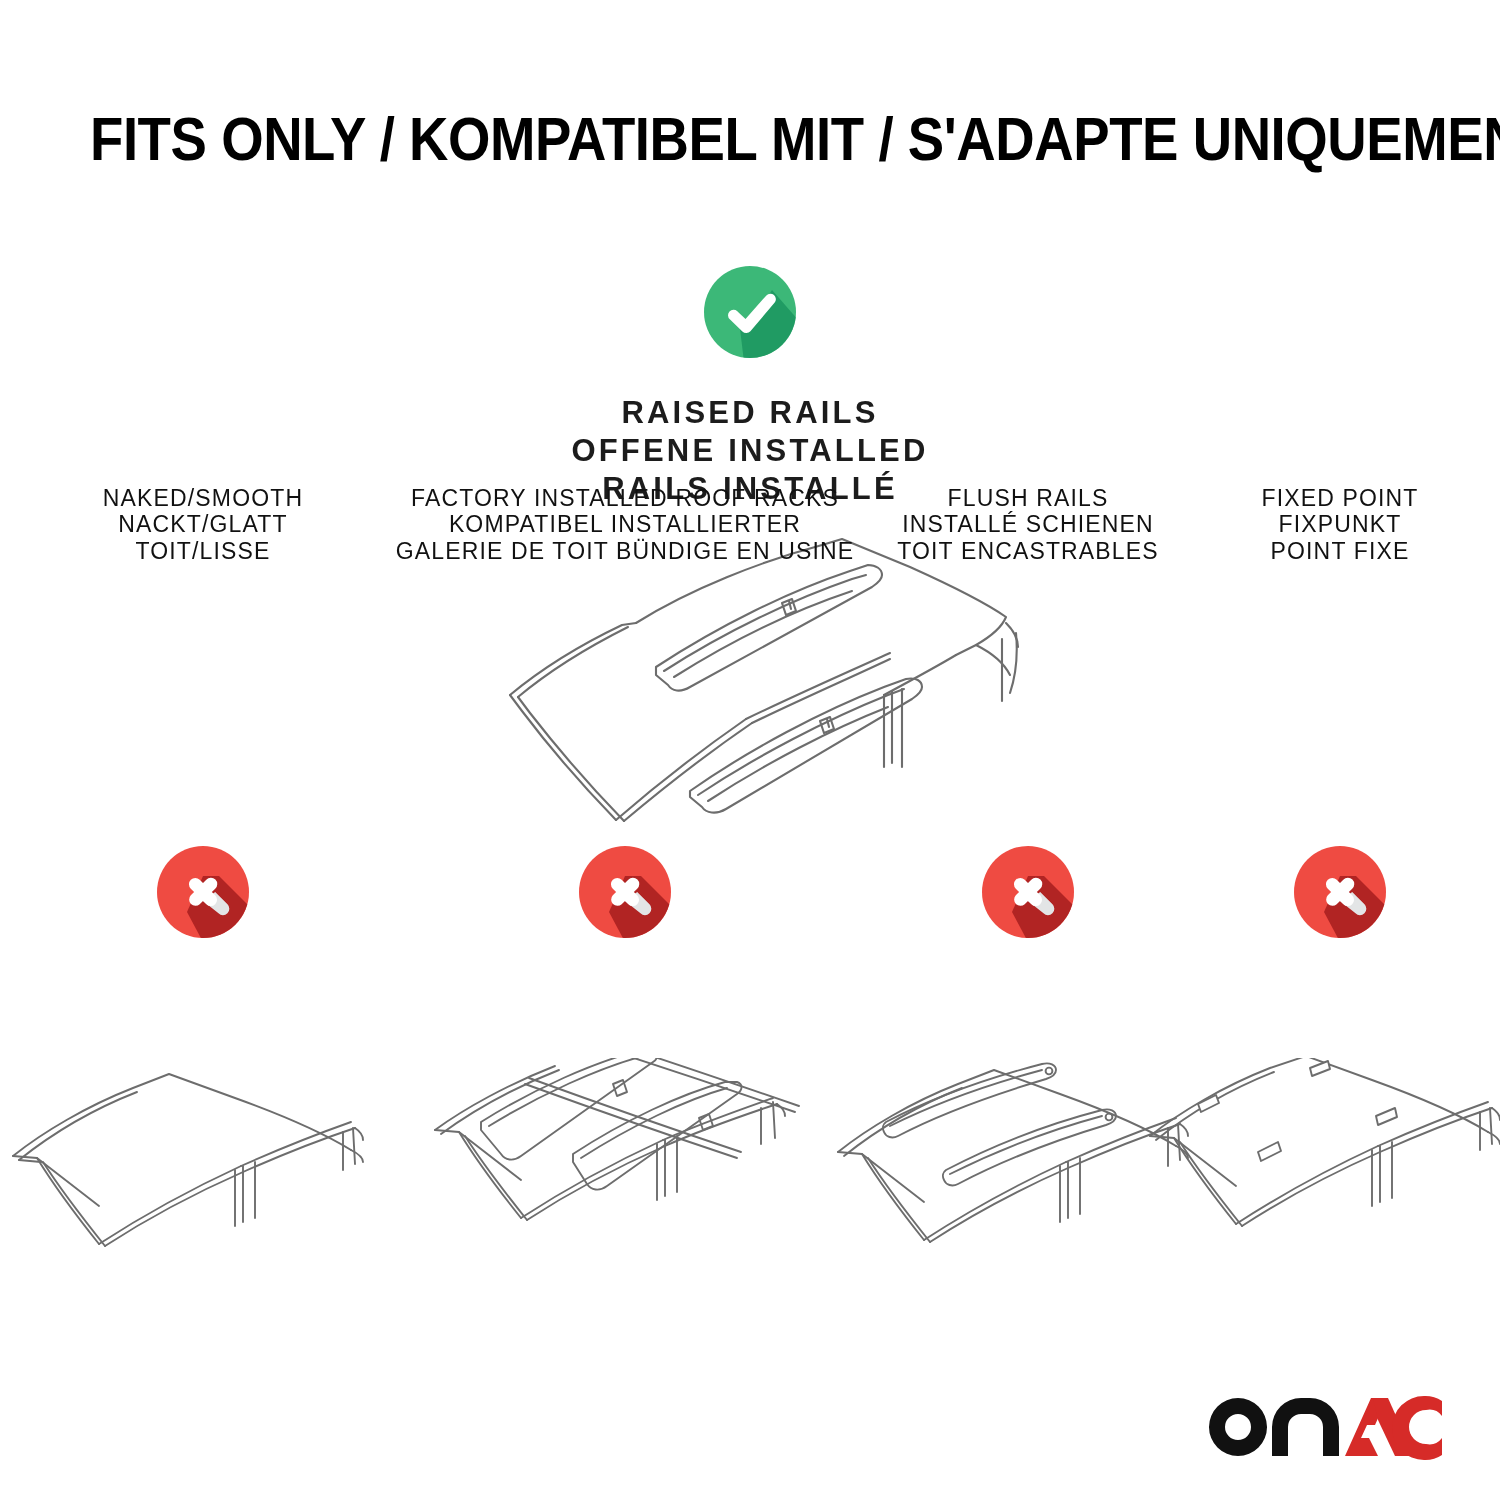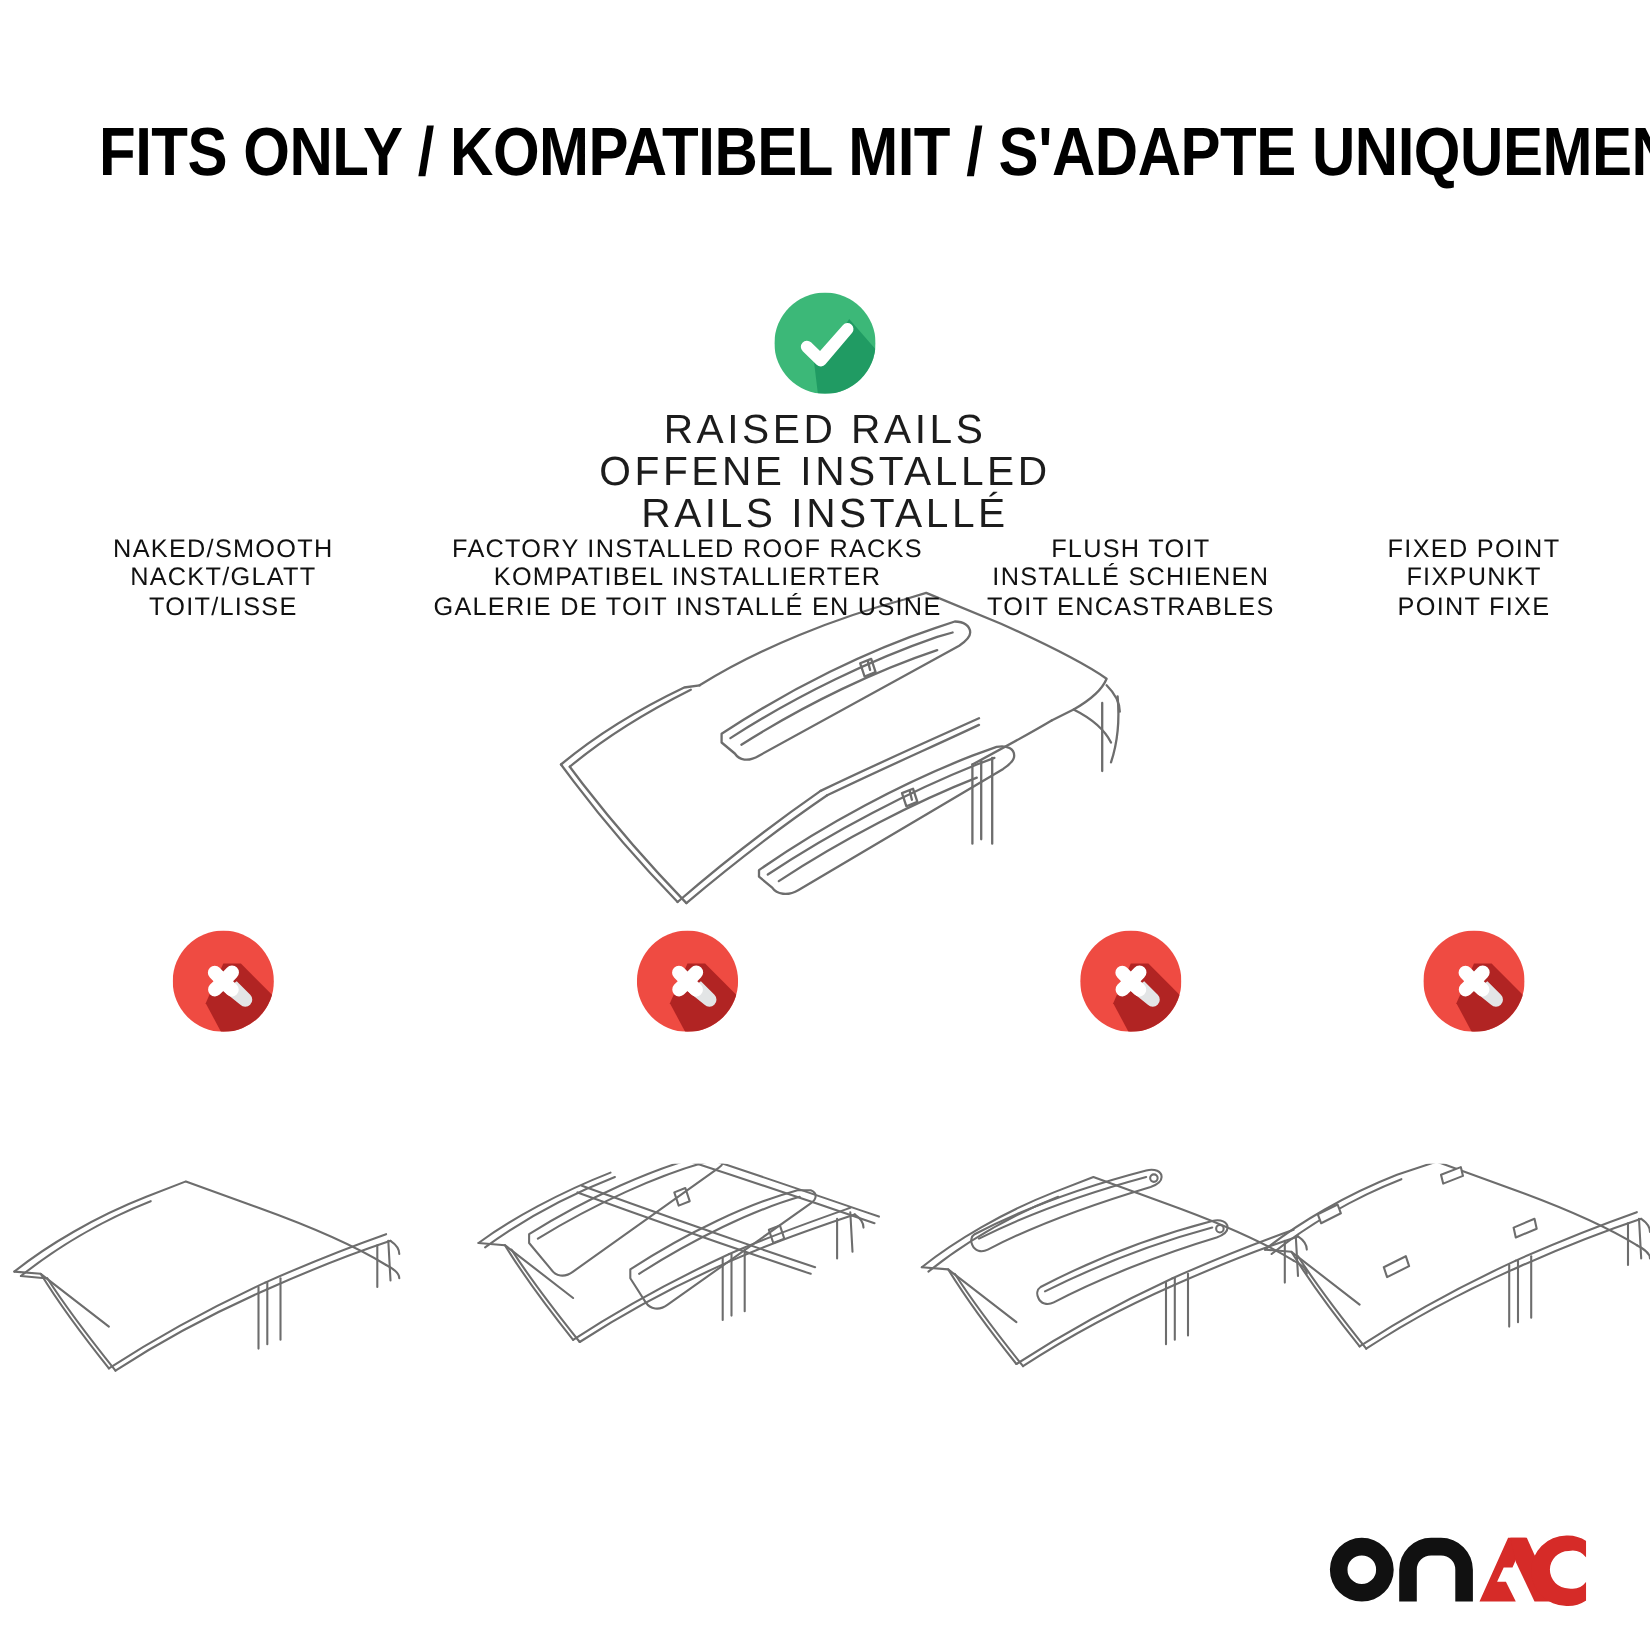--- a/index.html
+++ b/index.html
@@ -36,26 +36,26 @@
     text-align:center;
   }
   .circle-wrap{
     position:relative;
     width:92px;height:92px;
     margin:0 auto;
   }
   .circle-wrap svg{display:block;width:92px;height:92px;}
 
   .ok-labels{
-    margin-top:14px;
-    font-size:37px;
+    margin-top:36px;
+    font-size:31px;
     line-height:38px;
     letter-spacing:3.2px;
     color:#1c1c1c;
-    font-weight:400;
+    font-weight:700;
   }
   .ok-labels div{white-space:nowrap;}
 
   
   .hero-art{
     position:absolute;
     top:505px; left:390px;
     width:720px;height:330px;
   }
   .hero-art svg{display:block;width:100%;height:100%;}
@@ -258,21 +258,21 @@
           <g clip-path="url(#xc2)">
             <path d="M58.2 46 L70.5 58.3 a6.3 6.3 0 0 1 0 8.9 l-0.1 0.1 a6.3 6.3 0 0 1 -8.9 0 L46 54.9 Z" fill="#e3e5e6"></path>
           </g>
           <path d="M33.8 26.5 a6.3 6.3 0 0 1 8.9 0 L46 29.8 L49.3 26.5 a6.3 6.3 0 1 1 8.9 8.9 L54.9 38.7 L58.2 42 a6.3 6.3 0 0 1 0 8.9 a6.3 6.3 0 0 1 -8.9 0 L46 47.6 L42.7 50.9 a6.3 6.3 0 0 1 -8.9 -8.9 L37.1 38.7 L33.8 35.4 a6.3 6.3 0 0 1 0 -8.9 Z" fill="#ffffff" transform="translate(0,7.3)"></path>
         </svg>
       </div>
 
       <div class="labels">
         <div>FACTORY INSTALLED ROOF RACKS</div>
         <div>KOMPATIBEL INSTALLIERTER</div>
-        <div>GALERIE DE TOIT INSTALLÉ EN USINE</div>
+        <div>GALERIE DE TOIT BÜNDIGE EN USINE</div>
       </div>
 
       <div class="art">
         <svg viewBox="0 0 400 240" xmlns="http://www.w3.org/2000/svg" fill="none" stroke="#6d6d6d" stroke-width="1.9" stroke-linecap="round" stroke-linejoin="round">
           <path d="M10 72 C40 50 84 26 130 8"></path>
           <path d="M16 76 C46 54 88 30 134 12"></path>
           <path d="M10 72 L34 74 L96 122"></path>
           <path d="M34 74 C50 100 72 130 96 160"></path>
           <path d="M40 78 C56 103 78 132 102 162"></path>
           <path d="M96 160 C136 134 186 106 238 82"></path>
@@ -316,21 +316,21 @@
             <path d="M46 30 L62 30 L96 64 L96 96 L46 96 L30 66 Z" fill="#a81f1f" opacity="0.88"></path>
           </g>
           <g clip-path="url(#xc3)">
             <path d="M58.2 46 L70.5 58.3 a6.3 6.3 0 0 1 0 8.9 l-0.1 0.1 a6.3 6.3 0 0 1 -8.9 0 L46 54.9 Z" fill="#e3e5e6"></path>
           </g>
           <path d="M33.8 26.5 a6.3 6.3 0 0 1 8.9 0 L46 29.8 L49.3 26.5 a6.3 6.3 0 1 1 8.9 8.9 L54.9 38.7 L58.2 42 a6.3 6.3 0 0 1 0 8.9 a6.3 6.3 0 0 1 -8.9 0 L46 47.6 L42.7 50.9 a6.3 6.3 0 0 1 -8.9 -8.9 L37.1 38.7 L33.8 35.4 a6.3 6.3 0 0 1 0 -8.9 Z" fill="#ffffff" transform="translate(0,7.3)"></path>
         </svg>
       </div>
 
       <div class="labels">
-        <div>FLUSH TOIT</div>
+        <div>FLUSH RAILS</div>
         <div>INSTALLÉ SCHIENEN</div>
         <div>TOIT ENCASTRABLES</div>
       </div>
 
       <div class="art">
         <svg viewBox="0 0 400 240" xmlns="http://www.w3.org/2000/svg" fill="none" stroke="#6d6d6d" stroke-width="1.9" stroke-linecap="round" stroke-linejoin="round">
           <path d="M10 94 C40 70 84 44 130 26 L166 12 L232 36 C282 54 322 72 348 88"></path>
           <path d="M16 98 C46 74 88 48 134 30"></path>
           <path d="M10 94 L34 96 L96 144"></path>
           <path d="M34 96 C50 122 72 152 96 182"></path>

